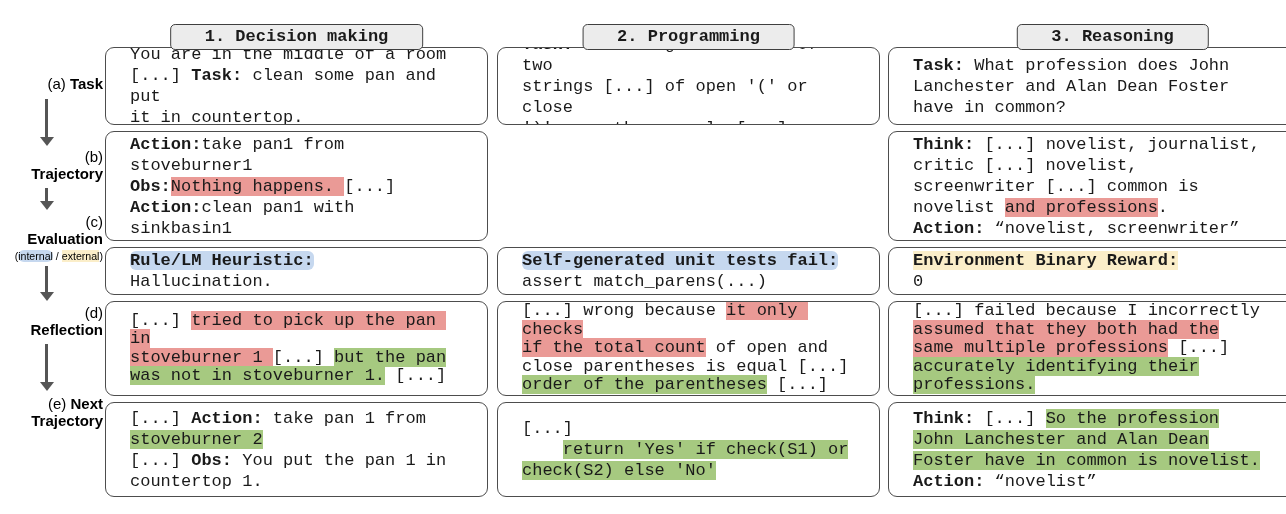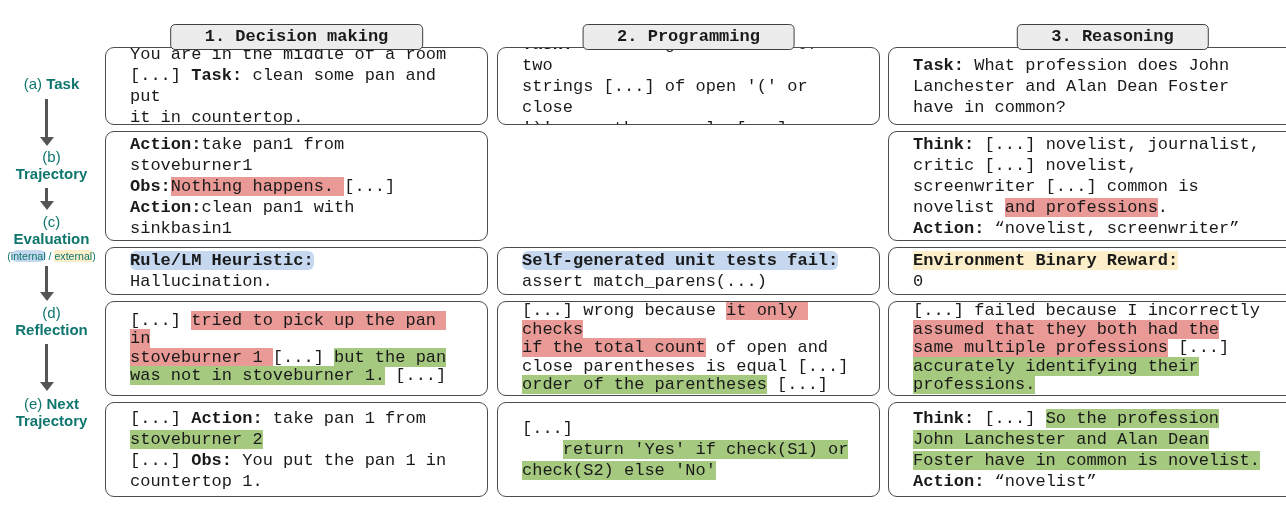--- a/index.html
+++ b/index.html
@@ -5,22 +5,22 @@
   * { box-sizing: border-box; }
   html,body { margin:0; padding:0; background:#fff; }
   #figure {
     position:relative; width:1286px; height:514px; background:#fff;
     font-family:"Liberation Mono","DejaVu Sans Mono",monospace;
     color:#1a1a1a;
   }
   
   .rail { position:absolute; left:0; top:0; width:103px; height:100%;
           font-family:"Liberation Sans","DejaVu Sans",sans-serif; }
-  .rail-label { position:absolute; left:0; width:100%; text-align:center;
-                font-size:15px; line-height:16.5px; white-space:pre-line; color:#0f766e; }
+  .rail-label { position:absolute; left:0; width:100%; text-align:right;
+                font-size:15px; line-height:16.5px; white-space:pre-line; color:#000000; }
   .rail-label .sm { font-size:10.6px; }
   .arrow { position:absolute; left:45px; width:3px;
            background:var(--arrow,#555); }
   .arrow::after { content:""; position:absolute; top:100%; left:50%;
                   transform:translateX(-50%);
                   border:7px solid transparent; border-bottom:none;
                   border-top:9px solid var(--arrow,#555); }
   #la { top:76px; }
   #a1 { top:99px;  height:38px; }
   #lb { top:149px; }

